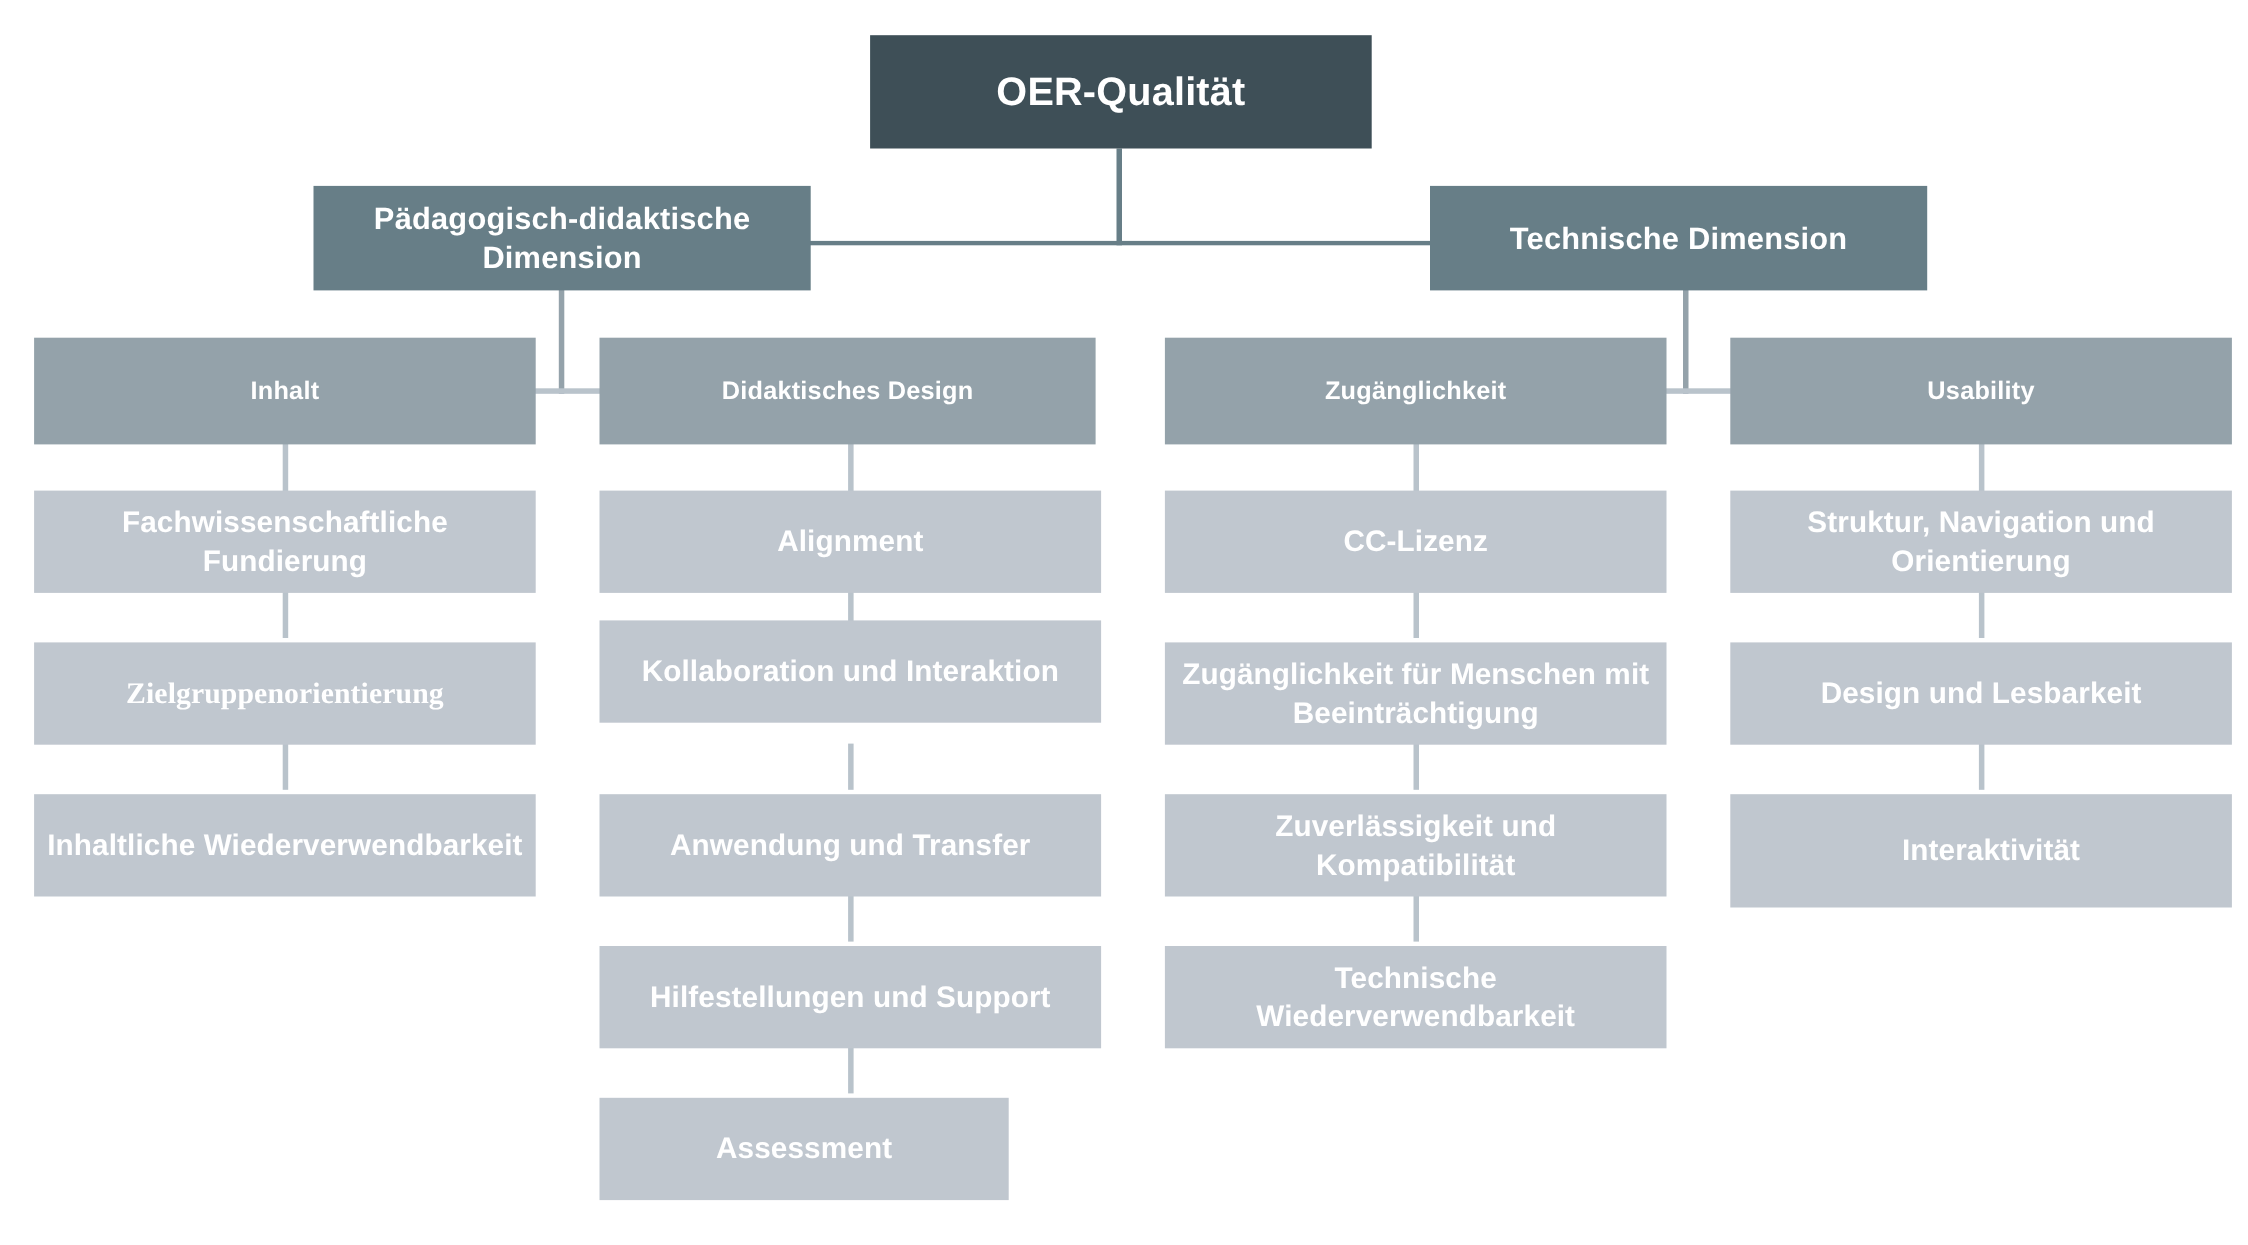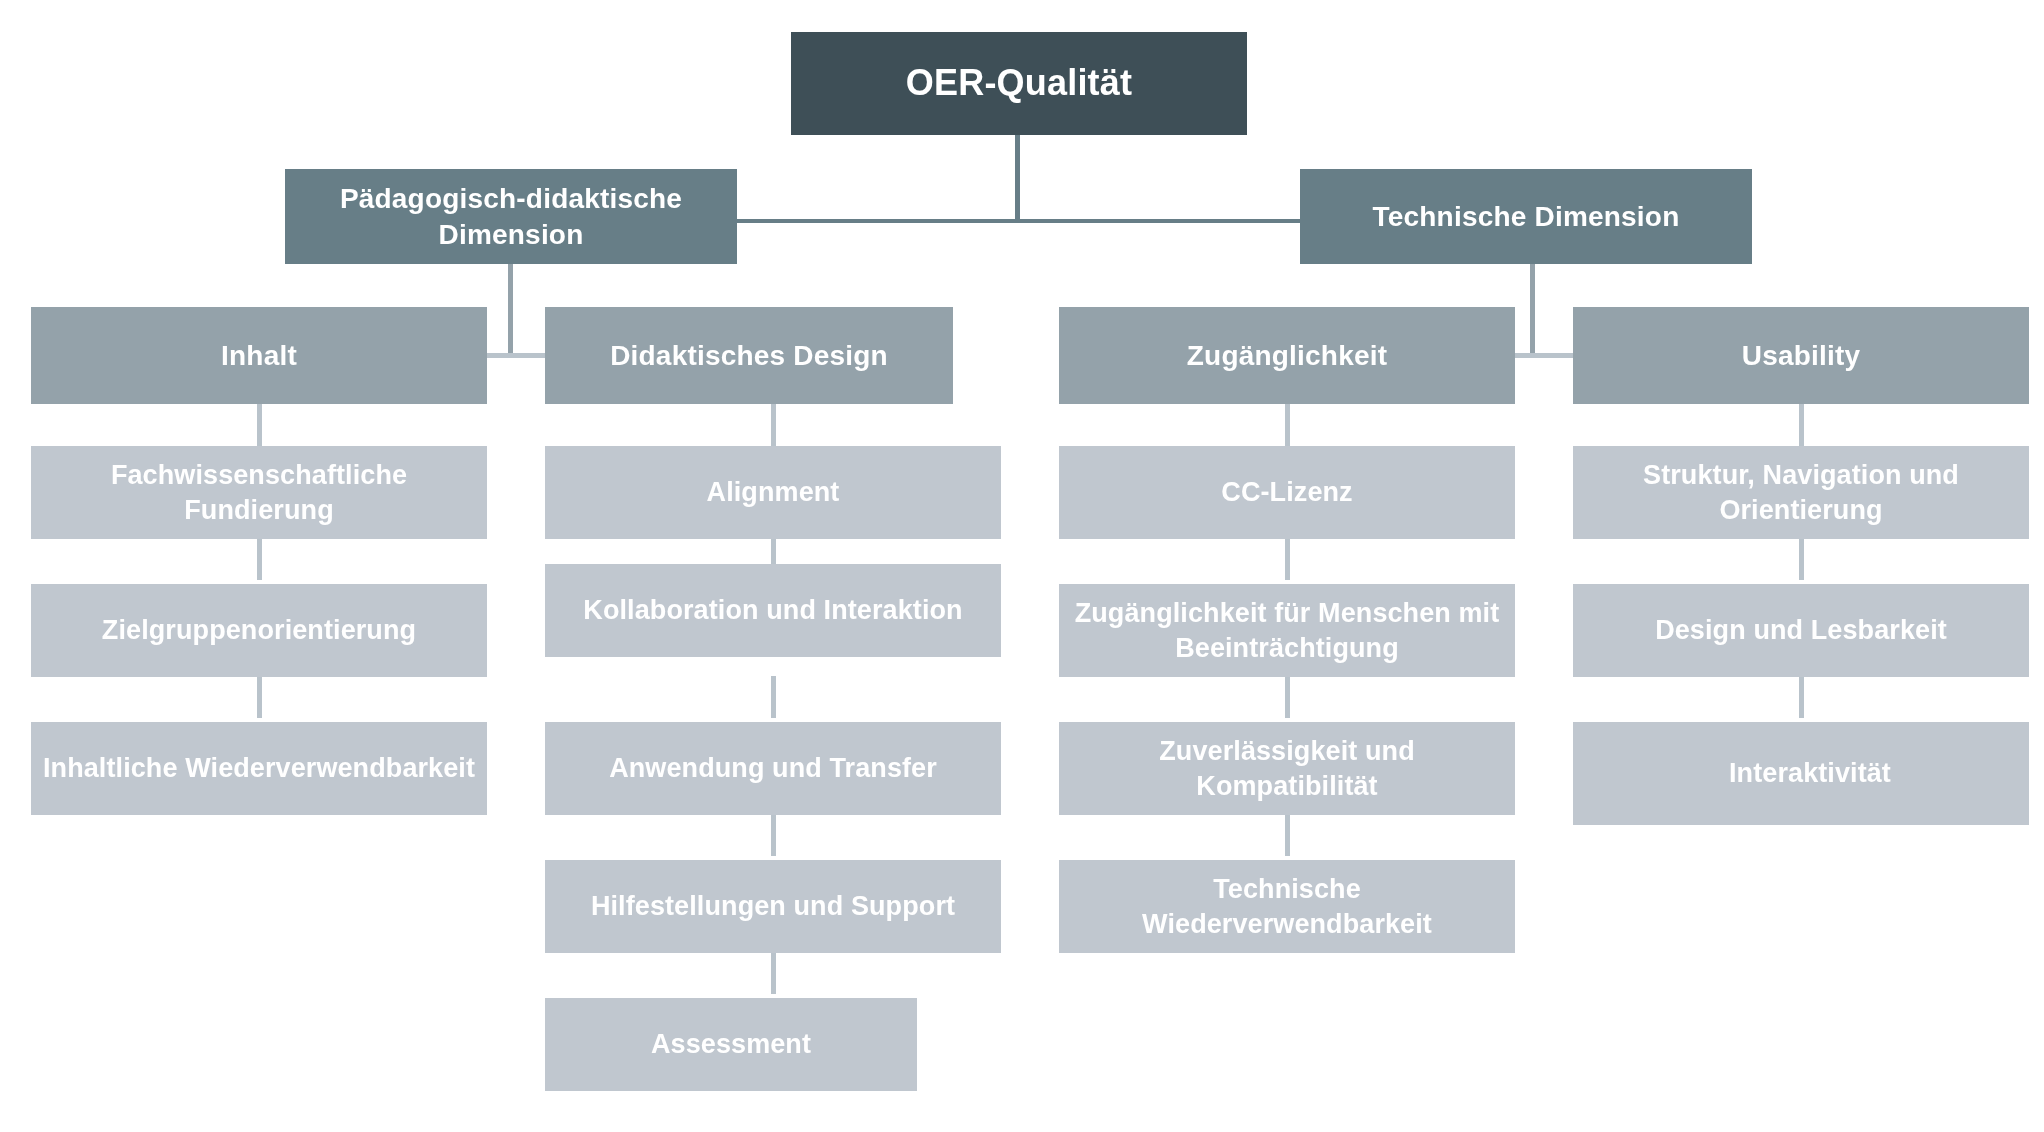--- a/index.html
+++ b/index.html
@@ -19,21 +19,21 @@
     text-align:center;
     color:#ffffff;
     font-weight:bold;
     line-height:1.28;
     box-sizing:border-box;
     padding:4px 10px;
     z-index:3;
   }
   .root{background:#3e4f57;font-size:36px;letter-spacing:.2px;}
   .dim {background:#677e87;font-size:28px;letter-spacing:.2px;}
-  .cat {background:#94a2aa;font-size:28px;letter-spacing:.2px;}
+  .cat {background:#94a2aa;font-size:23px;letter-spacing:.2px;}
   .leaf{background:#c0c7cf;font-size:27px;letter-spacing:.1px;}
 
   .conn{position:absolute;z-index:1;}
   .v-dark{background:#677e87;}
   .h-dark{background:#677e87;}
   .v-mid {background:#94a2aa;}
   .v-light{background:#b9c3cb;}
   .h-light{background:#b9c3cb;}
 </style>
 </head>
@@ -79,36 +79,36 @@
   </div>
 
   <div class="node dim" style="left:1300px;top:169px;width:452px;height:95px;">
     <span>Technische Dimension</span>
   </div>
 
   <div class="node cat" style="left:31px;top:307px;width:456px;height:97px;">
     <span>Inhalt</span>
   </div>
 
-  <div class="node cat" style="left:545px;top:307px;width:408px;height:97px;">
+  <div class="node cat" style="left:545px;top:307px;width:451px;height:97px;">
     <span>Didaktisches Design</span>
   </div>
 
   <div class="node cat" style="left:1059px;top:307px;width:456px;height:97px;">
     <span>Zugänglichkeit</span>
   </div>
 
   <div class="node cat" style="left:1573px;top:307px;width:456px;height:97px;">
     <span>Usability</span>
   </div>
 
   <div class="node leaf" style="left:31px;top:446px;width:456px;height:93px;">
     <span>Fachwissenschaftliche Fundierung</span>
   </div>
-  <div class="node leaf" style="left:31px;top:584px;width:456px;height:93px;">
+  <div class="node leaf" style="left:31px;top:584px;width:456px;height:93px;font-family:Liberation Serif, serif;">
     <span>Zielgruppenorientierung</span>
   </div>
   <div class="node leaf" style="left:31px;top:722px;width:456px;height:93px;">
     <span>Inhaltliche Wiederverwendbarkeit</span>
   </div>
 
   <div class="node leaf" style="left:545px;top:446px;width:456px;height:93px;">
     <span>Alignment</span>
   </div>
   <div class="node leaf" style="left:545px;top:564px;width:456px;height:93px;">

